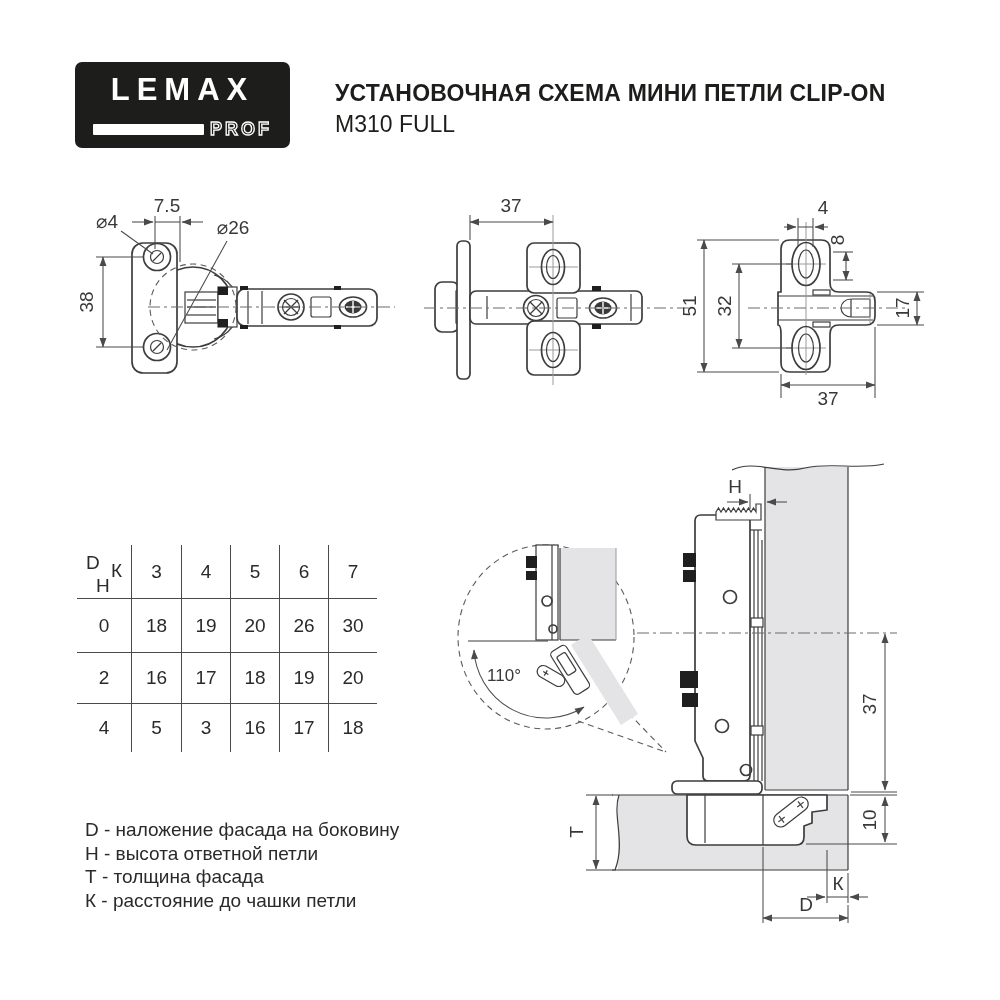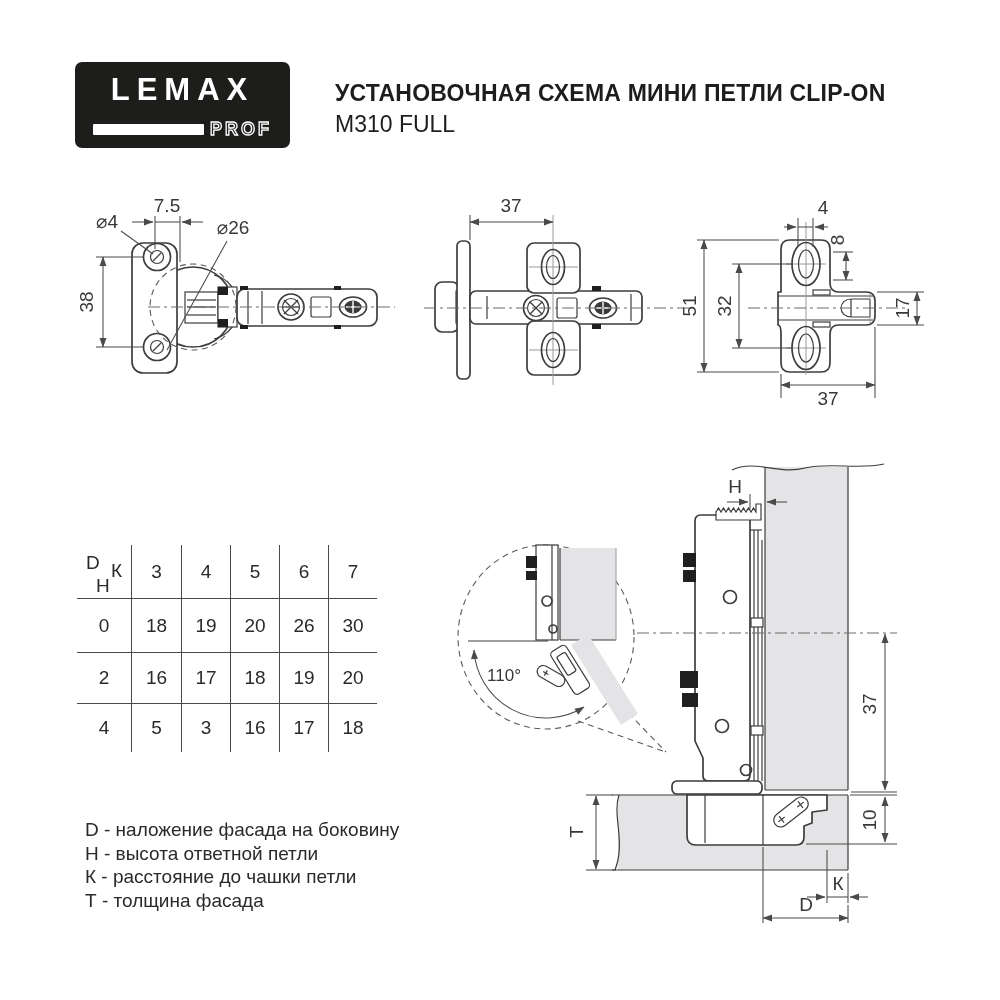--- a/index.html
+++ b/index.html
@@ -354,15 +354,15 @@
   <div class="cell hline vline">5</div>
   <div class="cell hline vline">3</div>
   <div class="cell hline vline">16</div>
   <div class="cell hline vline">17</div>
   <div class="cell hline vline">18</div>
 </div>
 
 <div class="legend">
   <div>D - наложение фасада на боковину</div>
   <div>H - высота ответной петли</div>
+  <div>Т - толщина фасада</div>
   <div>К - расстояние до чашки петли</div>
-  <div>Т - толщина фасада</div>
 </div>
 
 </body></html>

